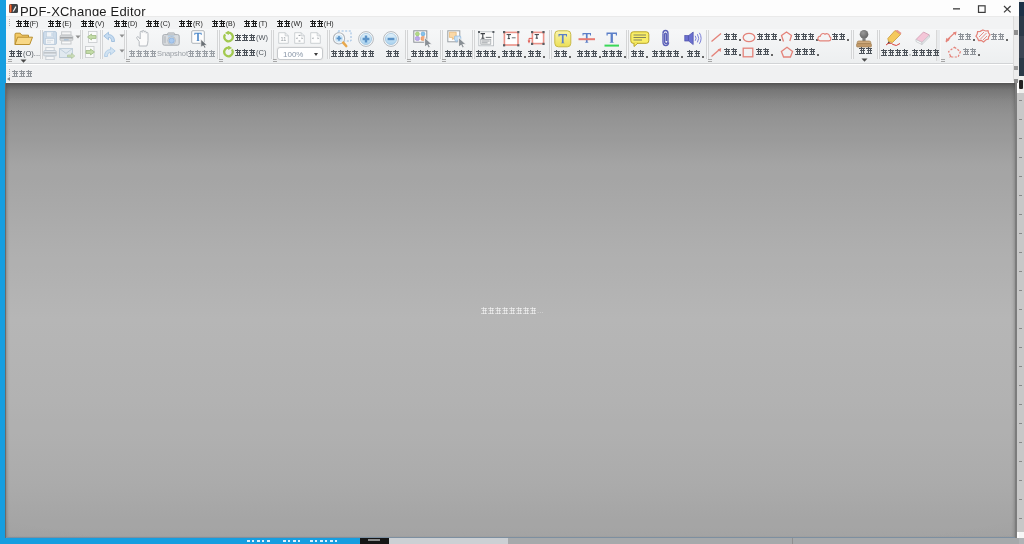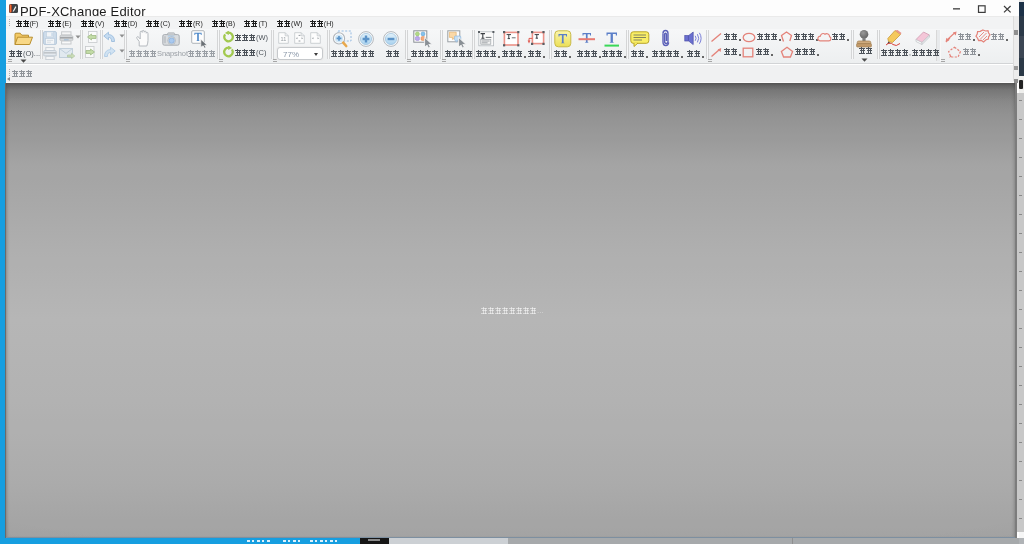--- a/index.html
+++ b/index.html
@@ -167,21 +167,21 @@
       <path d="M7.2 0.7 L7.2 3.8 L10.3 3.8" fill="none" stroke="#c2c6ca" stroke-width="0.8"></path>
       <path d="M2 6.2 L3.4 5.2 L3.4 7.2 Z M9 6.2 L7.6 5.2 L7.6 7.2 Z" fill="#8a9096"></path>
       <path d="M4.6 3.4 L6.4 3.4 M4.6 9 L6.4 9" stroke="#8a9096" stroke-width="0.9"></path>
     </svg>
     <svg style="position:absolute;left:310px;top:32px" width="11" height="12" viewBox="0 0 11 12">
       <path d="M0.7 0.7 L7.2 0.7 L10.3 3.8 L10.3 11.3 L0.7 11.3 Z" fill="#fdfdfd" stroke="#c2c6ca" stroke-width="0.8"></path>
       <path d="M7.2 0.7 L7.2 3.8 L10.3 3.8" fill="none" stroke="#c2c6ca" stroke-width="0.8"></path>
       <path d="M2 6.2 L3.4 5.2 L3.4 7.2 Z M9 6.2 L7.6 5.2 L7.6 7.2 Z" fill="#8a9096"></path>
     </svg>
     <div class="abs" style="left:277px;top:47px;width:46px;height:13px;background:#fff;border:1px solid #c6c9cc;border-radius:3px;box-shadow:0 0 0 1px #ececec">
-      <span style="position:absolute;left:5px;top:2px;font-size:8px;color:#8a97a8">77%</span>
+      <span style="position:absolute;left:5px;top:2px;font-size:8px;color:#8a97a8">100%</span>
       <span style="position:absolute;right:4px;top:5px;width:0;height:0;border-left:2.5px solid transparent;border-right:2.5px solid transparent;border-top:3px solid #3c3c3c"></span>
     </div>
     <svg style="position:absolute;left:332px;top:30px" width="21" height="18" viewBox="0 0 21 18">
       <rect x="6" y="1" width="13" height="10" fill="none" stroke="#8ab4e0" stroke-width="0.9" stroke-dasharray="2 1.6"></rect>
       <circle cx="7" cy="8.4" r="5.6" fill="#fdfdfd" stroke="#b0b5ba" stroke-width="1.1"></circle>
       <circle cx="7" cy="8.4" r="4" fill="#cfe6f6"></circle>
       <path d="M4.6 8.4 L9.4 8.4 M7 6 L7 10.8" stroke="#5b93c8" stroke-width="1.7"></path>
       <path d="M11.2 12.6 L14.2 16" stroke="#e8a84c" stroke-width="2.6" stroke-linecap="round"></path>
     </svg>
     <div class="lb" style="left:330.5px;top:50px;color:#4d535a;font-size:7.5px"><i class="z"></i><i class="z"></i><i class="z"></i><i class="z"></i></div>

